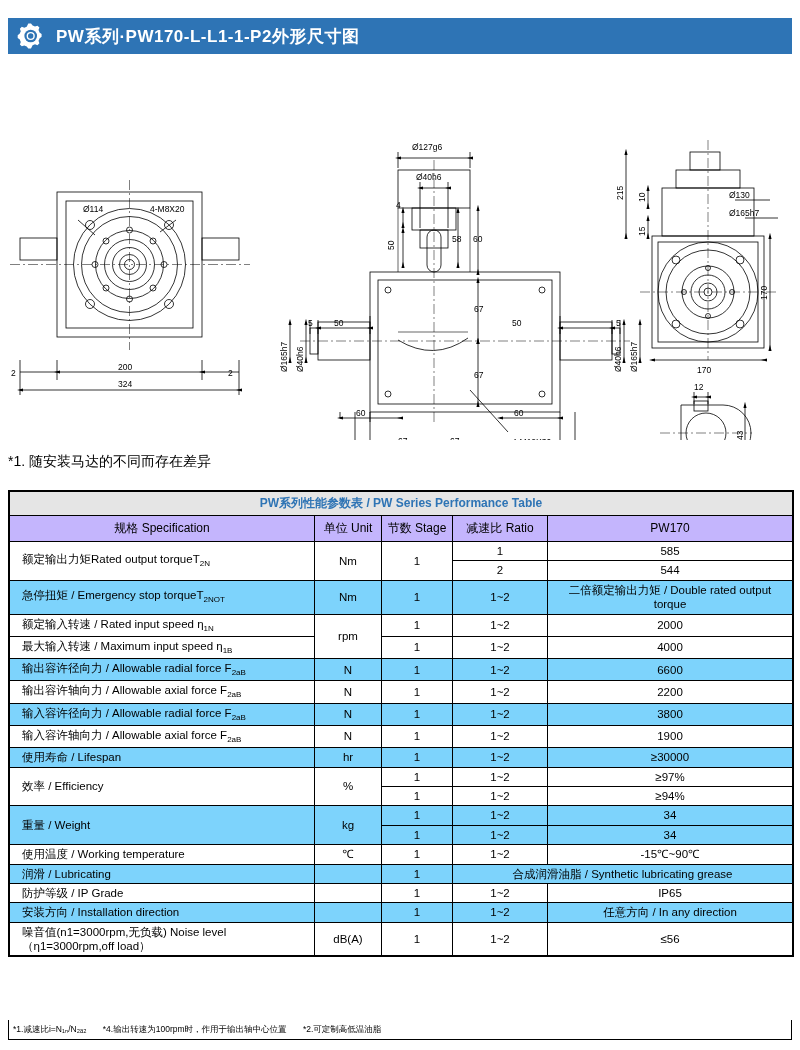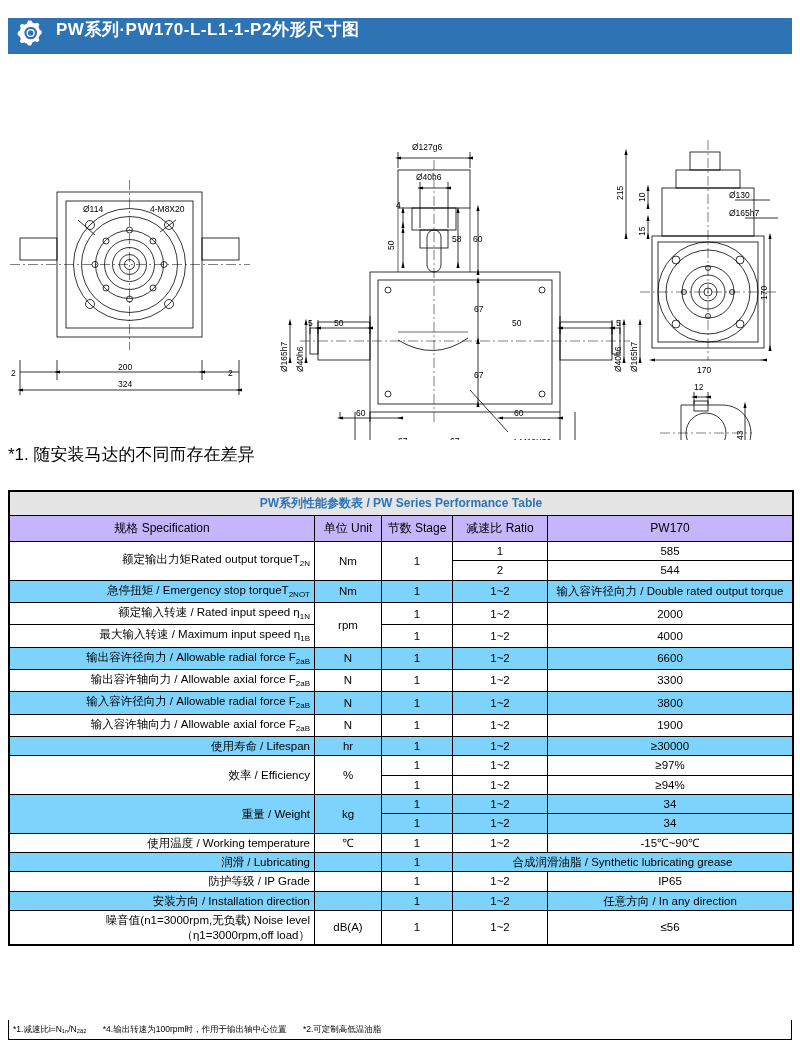--- a/index.html
+++ b/index.html
@@ -8,35 +8,35 @@
     background:#ffffff;
     font-family:"Liberation Sans", sans-serif;
     color:#000;
     position:relative;
     overflow:hidden;
   }
   
   .header{
     position:absolute;left:8px;top:18px;width:784px;height:36px;
     background:#2e74b5;
-    display:flex;
+    display:flex;align-items:center;
   }
   .header .gear{
     width:30px;height:30px;margin-left:8px;margin-right:10px;flex:none;
   }
   .header .title{
     color:#fff;font-size:17px;font-weight:bold;letter-spacing:0.5px;
   }
   
   .drawing{
     position:absolute;left:0;top:60px;width:800px;height:380px;
   }
   .drawing svg{display:block;}
   .note{
-    position:absolute;left:8px;top:443px;font-size:17px;color:#000;
+    position:absolute;left:8px;top:453px;font-size:14px;color:#000;
   }
   
   .tablewrap{
     position:absolute;left:8px;top:490px;width:784px;
     border:1.5px solid #000;
   }
   table{
     border-collapse:collapse;width:100%;
     font-size:11.5px;
   }
@@ -46,21 +46,21 @@
     text-align:center;
     vertical-align:middle;
     line-height:1.25;
   }
   .tbl-title{
     background:#e5e5e5;color:#2e74b5;font-weight:bold;font-size:12px;
     padding:4px 0;
   }
   .hdr td{background:#c4b5fd;font-weight:normal;font-size:12px;padding:5px 2px;}
   .rowlabel{
-    text-align:right;font-size:11.5px;padding-left:12px;padding-right:4px;
+    text-align:left;font-size:11.5px;padding-left:12px;padding-right:4px;
   }
   .shade{background:#7dd3fc;}
   .sub{font-size:8px;vertical-align:sub;}
   .footer{
     position:absolute;left:8px;width:784px;bottom:10px;
     border:1px solid #000;border-top:none;
     font-size:8.5px;padding:3px 4px;box-sizing:border-box;
     background:#fff;
   }
   .footer span{margin-right:14px;text-align:center;}
@@ -338,21 +338,21 @@
   <tr>
     <td>2</td>
     <td>544</td>
   </tr>
 
   <tr class="shade">
     <td class="rowlabel"><span>急停扭矩 / Emergency stop torqueT</span><span class="sub">2NOT</span></td>
     <td>Nm</td>
     <td>1</td>
     <td>1~2</td>
-    <td>输入容许径向力 / Double rated output torque</td>
+    <td>二倍额定输出力矩 / Double rated output torque</td>
   </tr>
 
   <tr>
     <td class="rowlabel"><span>额定输入转速 / Rated input speed η</span><span class="sub">1N</span></td>
     <td rowspan="2">rpm</td>
     <td>1</td>
     <td>1~2</td>
     <td>2000</td>
   </tr>
 
@@ -368,21 +368,21 @@
     <td>N</td>
     <td>1</td>
     <td>1~2</td>
     <td>6600</td>
   </tr>
   <tr>
     <td class="rowlabel"><span>输出容许轴向力 / Allowable axial force F</span><span class="sub">2aB</span></td>
     <td>N</td>
     <td>1</td>
     <td>1~2</td>
-    <td>3300</td>
+    <td>2200</td>
   </tr>
   <tr class="shade">
     <td class="rowlabel"><span>输入容许径向力 / Allowable radial force F</span><span class="sub">2aB</span></td>
     <td>N</td>
     <td>1</td>
     <td>1~2</td>
     <td>3800</td>
   </tr>
   <tr>
     <td class="rowlabel"><span>输入容许轴向力 / Allowable axial force F</span><span class="sub">2aB</span></td>

